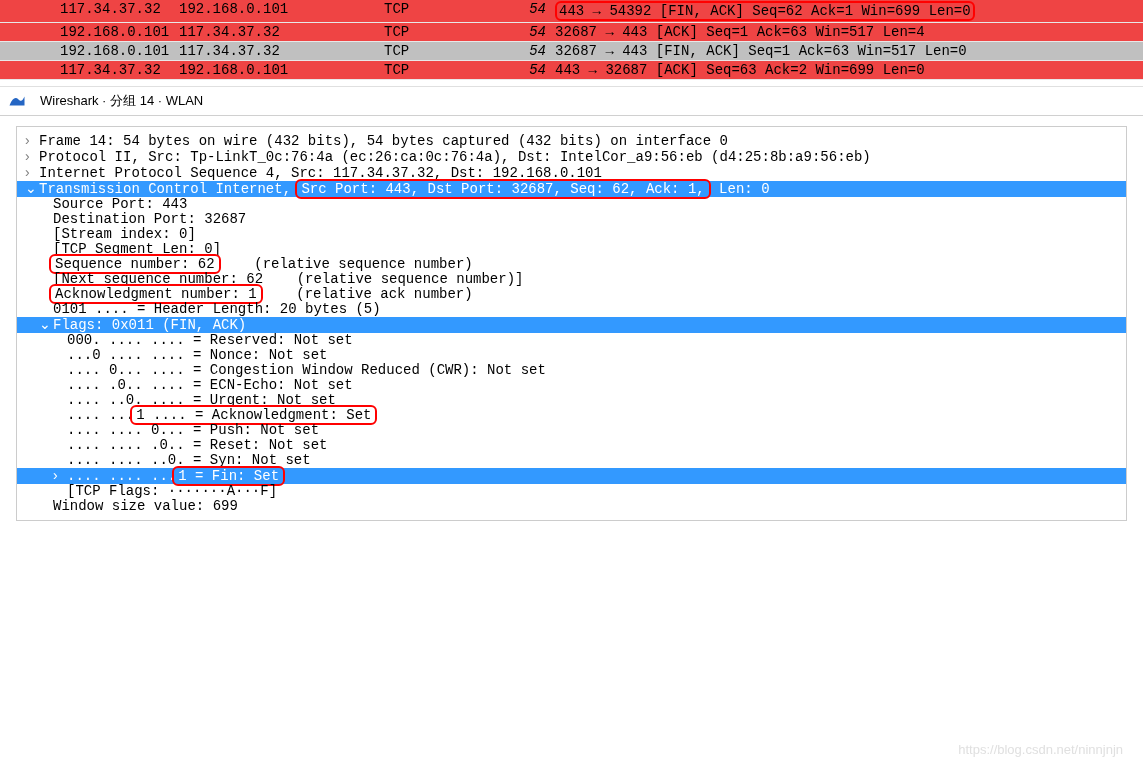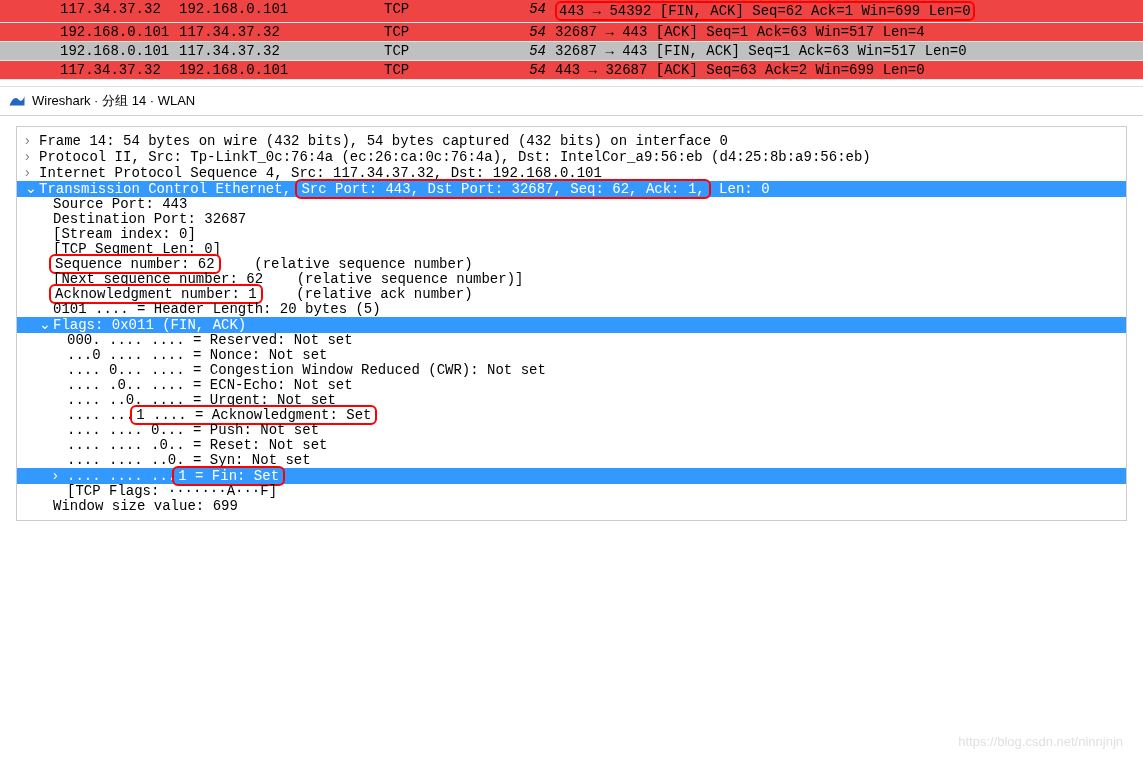--- a/index.html
+++ b/index.html
@@ -32,20 +32,21 @@
     display: inline-block;
   }
   .titlebar {
     background: #fff;
     border-top: 1px solid #e0e0e0;
     border-bottom: 1px solid #d0d0d0;
     padding: 5px 8px;
     display: flex;
     align-items: center;
     margin-top: 6px;
+    gap: 8px;
   }
   .shark-icon {
     width: 18px; height: 18px; margin-right: 6px;
   }
   .title-text {
     font-family: "Segoe UI", Arial, sans-serif;
     font-size: 13px;
   }
   .detail-pane {
     background: #fff;
@@ -73,21 +74,21 @@
   .indent-3 { padding-left: 50px; }
   .hl-box {
     border: 2.5px solid #ff0000;
     border-radius: 6px;
     padding: 0 4px;
     margin-left: -4px;
   }
   .watermark {
     position: absolute;
     right: 20px;
-    bottom: 18px;
+    bottom: 10px;
     color: #e0e0e0;
     font-family: Arial, sans-serif;
     font-size: 13px;
     pointer-events: none;
   }
 </style>
 </head>
 <body>
 
 <div class="packet-list">
@@ -125,21 +126,21 @@
   <svg class="shark-icon" viewBox="0 0 24 24">
       <path fill="#2566c4" d="M2 18 C6 8 10 6 14 10 C18 14 20 10 22 6 L22 18 Z"></path>
     </svg>
   <span class="title-text">Wireshark · 分组 14 · WLAN</span>
 </div>
 
 <div class="detail-pane">
   <div class="tree-line"><span class="chevron">›</span><span>Frame 14: 54 bytes on wire (432 bits), 54 bytes captured (432 bits) on interface 0</span></div>
   <div class="tree-line"><span class="chevron">›</span><span>Protocol II, Src: Tp-LinkT_0c:76:4a (ec:26:ca:0c:76:4a), Dst: IntelCor_a9:56:eb (d4:25:8b:a9:56:eb)</span></div>
   <div class="tree-line"><span class="chevron">›</span><span>Internet Protocol Sequence 4, Src: 117.34.37.32, Dst: 192.168.0.101</span></div>
-  <div class="tree-line selected"><span class="chevron">⌄</span><span>Transmission Control Ethernet, </span><span class="hl-box">Src Port: 443, Dst Port: 32687, Seq: 62, Ack: 1,</span><span> Len: 0</span></div>
+  <div class="tree-line selected"><span class="chevron">⌄</span><span>Transmission Control Internet, </span><span class="hl-box">Src Port: 443, Dst Port: 32687, Seq: 62, Ack: 1,</span><span> Len: 0</span></div>
   <div class="tree-line indent-2"><span>Source Port: 443</span></div>
   <div class="tree-line indent-2"><span>Destination Port: 32687</span></div>
   <div class="tree-line indent-2"><span>[Stream index: 0]</span></div>
   <div class="tree-line indent-2"><span>[TCP Segment Len: 0]</span></div>
   <div class="tree-line indent-2"><span class="hl-box">Sequence number: 62</span><span>    (relative sequence number)</span></div>
   <div class="tree-line indent-2"><span>[Next sequence number: 62    (relative sequence number)]</span></div>
   <div class="tree-line indent-2"><span class="hl-box">Acknowledgment number: 1</span><span>    (relative ack number)</span></div>
   <div class="tree-line indent-2"><span>0101 .... = Header Length: 20 bytes (5)</span></div>
   <div class="tree-line indent-1 selected"><span class="chevron">⌄</span><span>Flags: 0x011 (FIN, ACK)</span></div>
   <div class="tree-line indent-3"><span>000. .... .... = Reserved: Not set</span></div>

